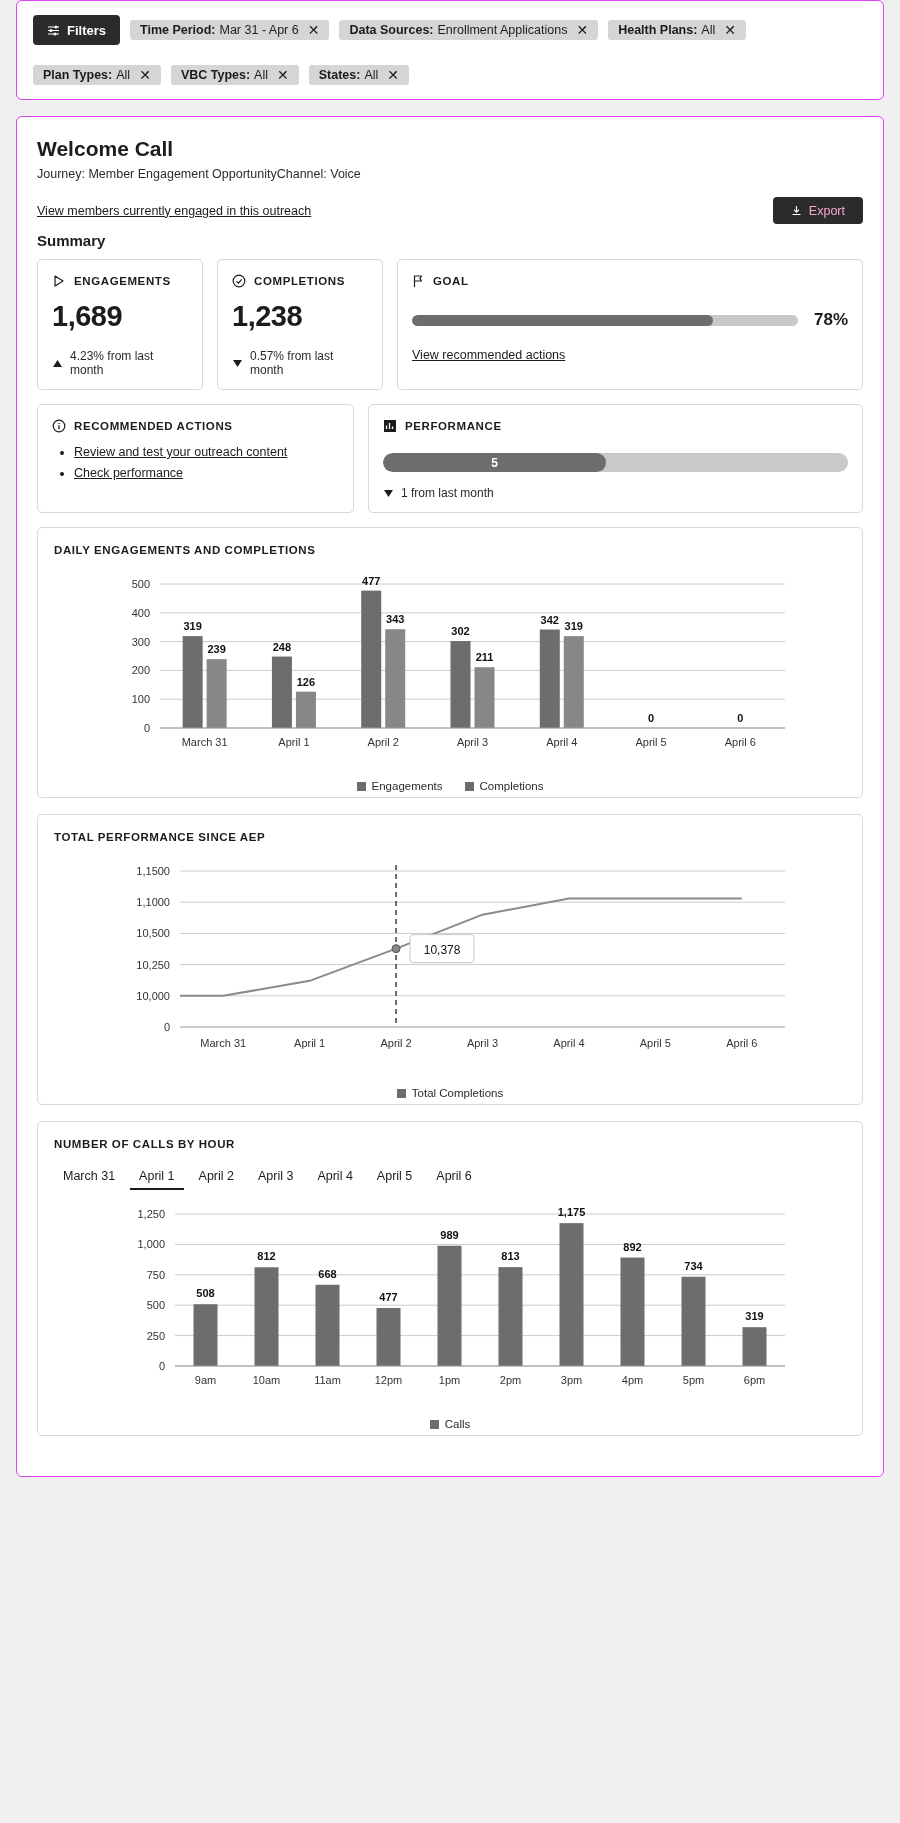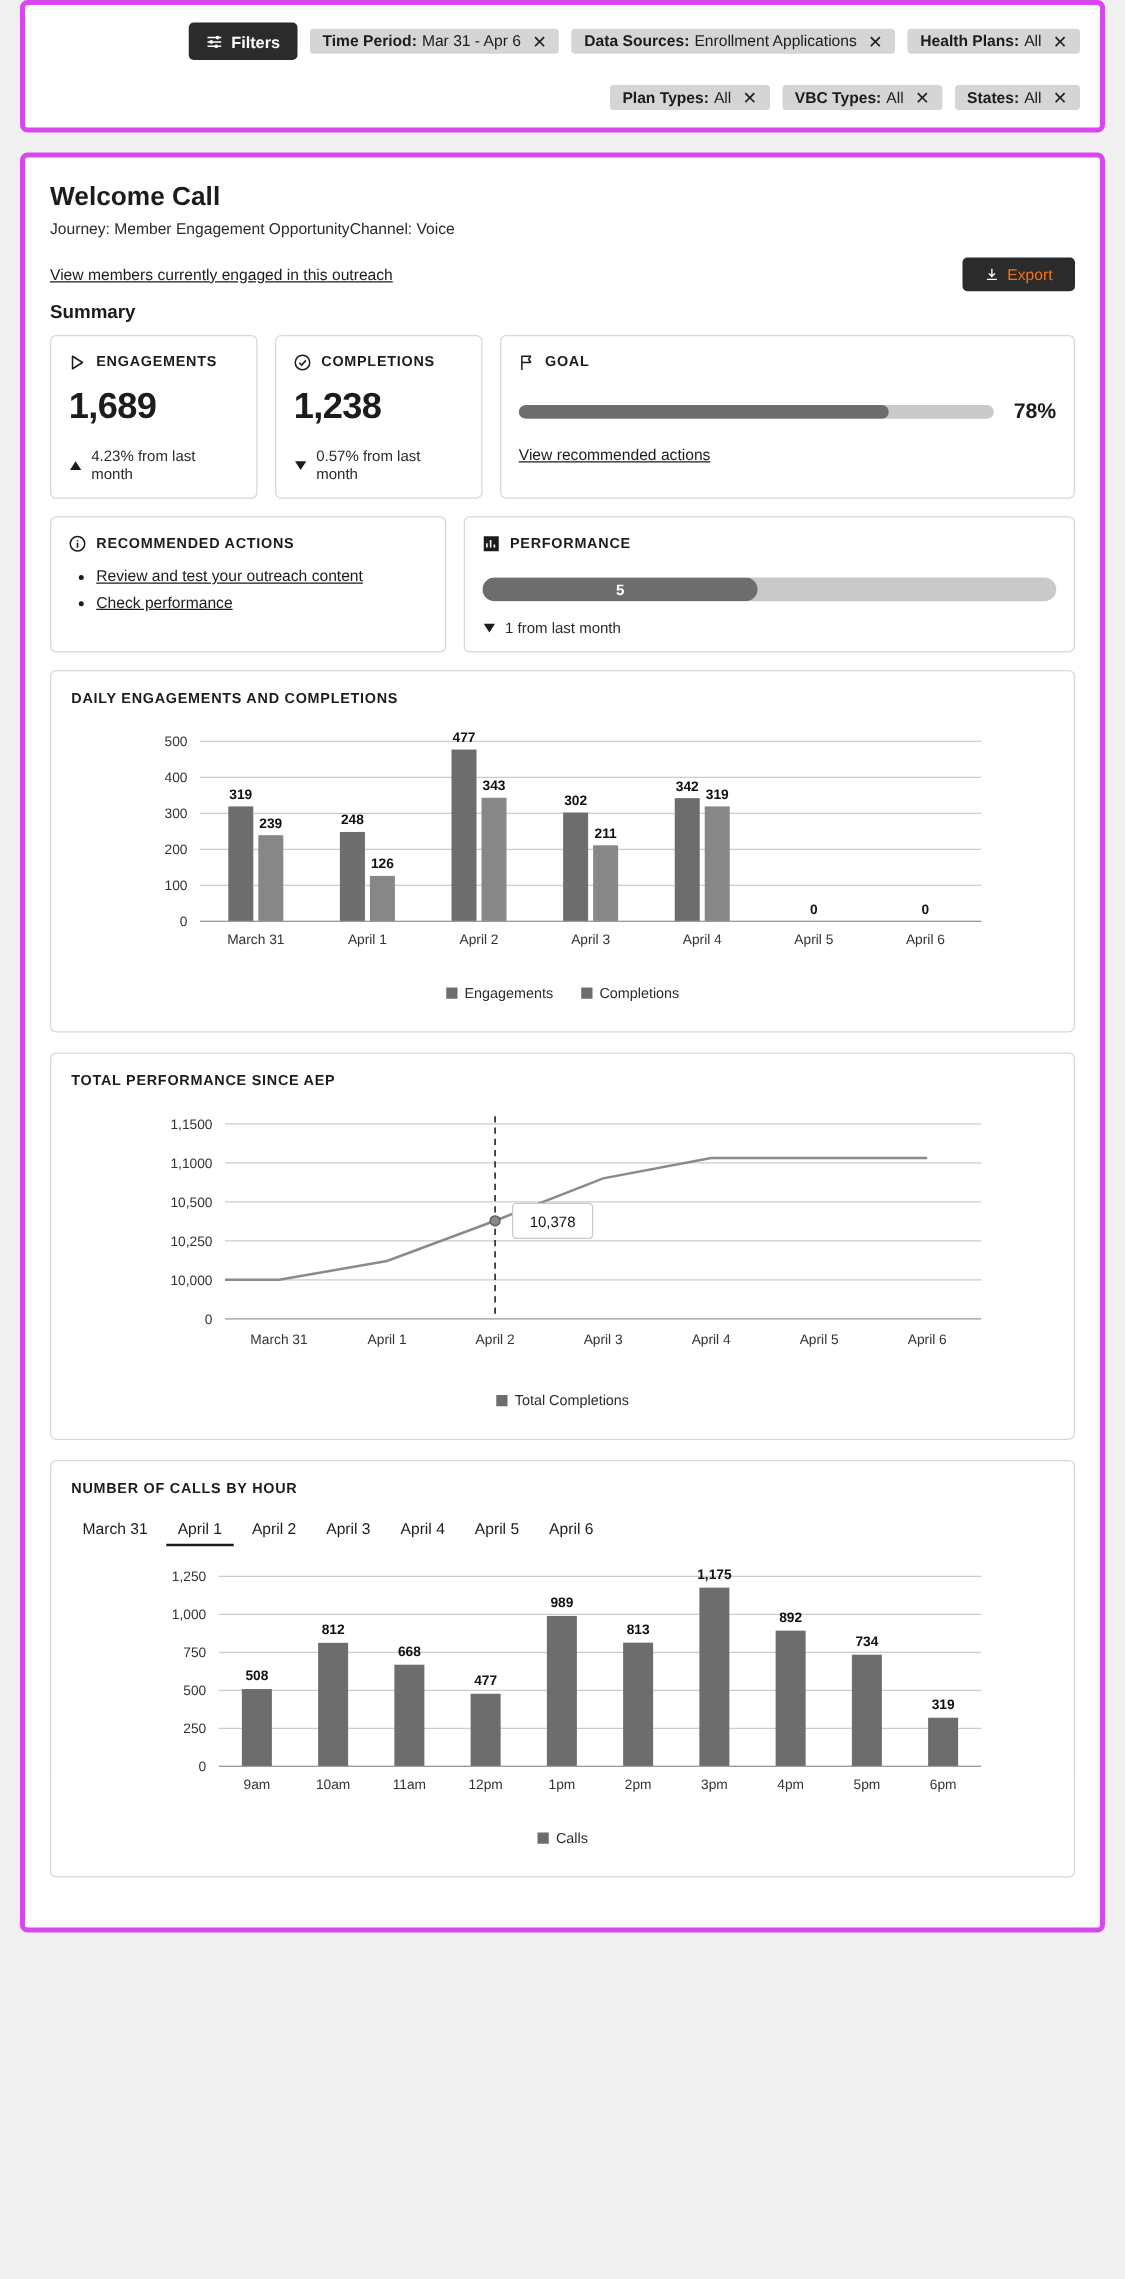--- a/index.html
+++ b/index.html
@@ -21,23 +21,22 @@
   .breadcrumb a {
     color: #1c1c1c;
     text-decoration: underline;
     cursor: pointer;
   }
   .breadcrumb .sep { margin: 0 3px; color: #555; }
 
   
   .card {
     background: #fff;
-    border: 4px solid #d946ef;
+    border: 1px solid #d946ef;
     border-radius: 6px;
-    justify-content: flex-end;
   }
 
   
   .filterbar {
     padding: 14px 16px;
     display: flex;
     flex-wrap: wrap;
     gap: 10px;
     align-items: center;
     margin-bottom: 16px;
@@ -100,21 +99,21 @@
     margin-bottom: 8px;
   }
   .linktext {
     font-size: 12.5px;
     text-decoration: underline;
     color: #1c1c1c;
     cursor: pointer;
   }
   .export-btn {
     background: #2b2b2b;
-    color: #f97316;
+    color: #f9a8d4;
     border: none;
     border-radius: 4px;
     font-size: 12.5px;
     padding: 0 18px;
     height: 27px;
     display: inline-flex;
     align-items: center;
     gap: 7px;
     cursor: pointer;
   }
@@ -214,21 +213,21 @@
     color: #fff;
     font-size: 12px;
     font-weight: bold;
   }
 
   
   .chartcard {
     border: 1px solid #d8d8d8;
     border-radius: 5px;
     background: #fff;
-    padding: 16px 16px 24px 16px;
+    padding: 16px 16px 5px 16px;
     margin-bottom: 16px;
   }
   .chart-title {
     font-size: 11.5px;
     font-weight: bold;
     letter-spacing: 0.6px;
     margin-bottom: 14px;
   }
   .legend {
     display: flex;

